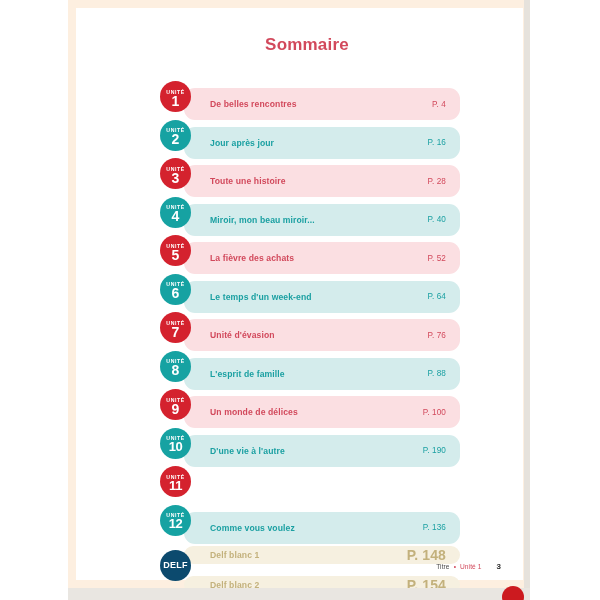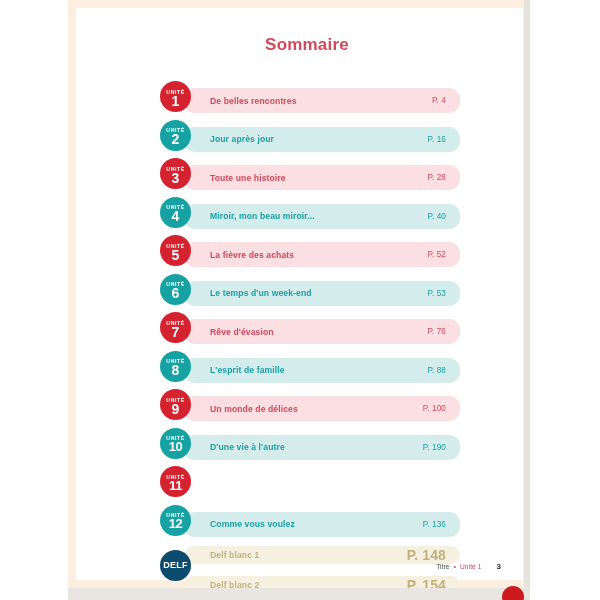--- a/index.html
+++ b/index.html
@@ -96,21 +96,21 @@
     position: relative;
     height: 31px;
     margin-bottom: 7.5px;
   }
 
   .bar {
     position: absolute;
     left: 24px;
     top: 7px;
     right: 0;
-    height: 25px;
+    height: 32px;
     border-radius: 11px;
     display: flex;
     align-items: center;
     box-sizing: border-box;
     padding-left: 26px;
     padding-right: 14px;
   }
   .row.red   .bar { background: #fbdfe2; }
   .row.teal  .bar { background: #d4ecec; }
 
@@ -303,30 +303,30 @@
               <span class="bar-page">P. 52</span>
             </div>
             <div class="badge">
               <span class="badge-kicker">UNITÉ</span>
               <span class="badge-number">5</span>
             </div>
           </div>
           <div class="row teal">
             <div class="bar">
               <span class="bar-title">Le temps d'un week-end</span>
-              <span class="bar-page">P. 53</span>
+              <span class="bar-page">P. 64</span>
             </div>
             <div class="badge">
               <span class="badge-kicker">UNITÉ</span>
               <span class="badge-number">6</span>
             </div>
           </div>
           <div class="row red">
             <div class="bar">
-              <span class="bar-title">Rêve d'évasion</span>
+              <span class="bar-title">Unité d'évasion</span>
               <span class="bar-page">P. 76</span>
             </div>
             <div class="badge">
               <span class="badge-kicker">UNITÉ</span>
               <span class="badge-number">7</span>
             </div>
           </div>
           <div class="row teal">
             <div class="bar">
               <span class="bar-title">L'esprit de famille</span>

